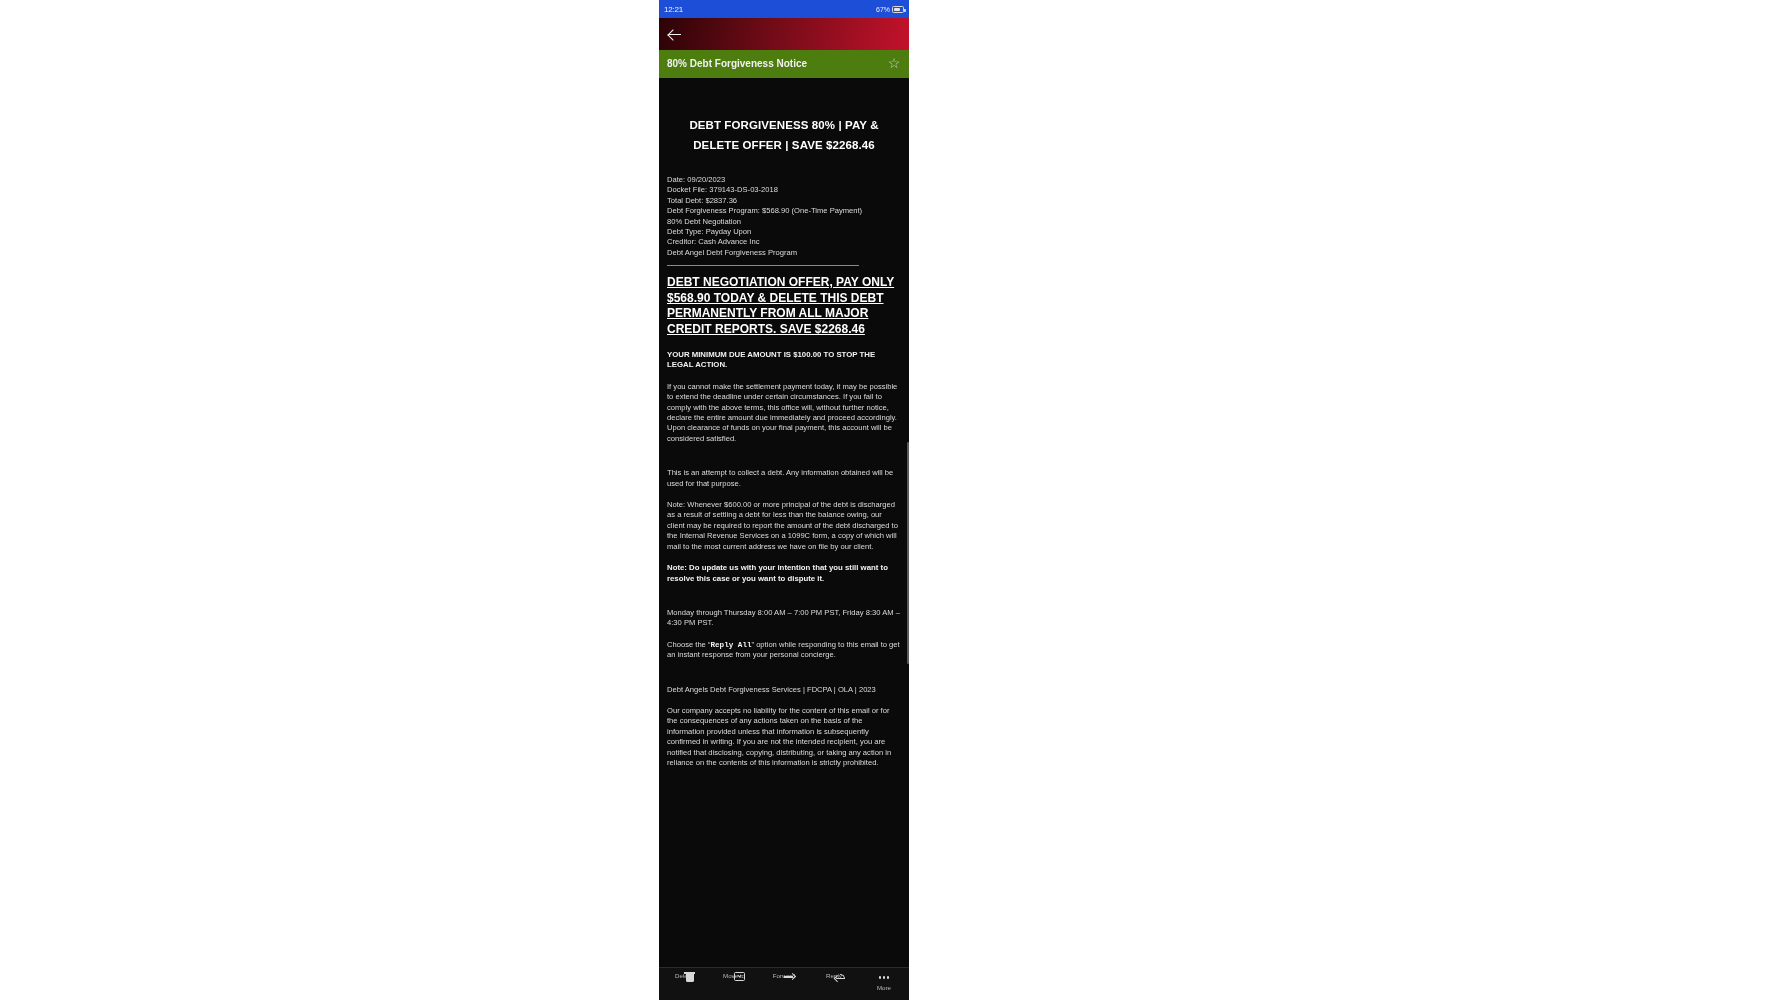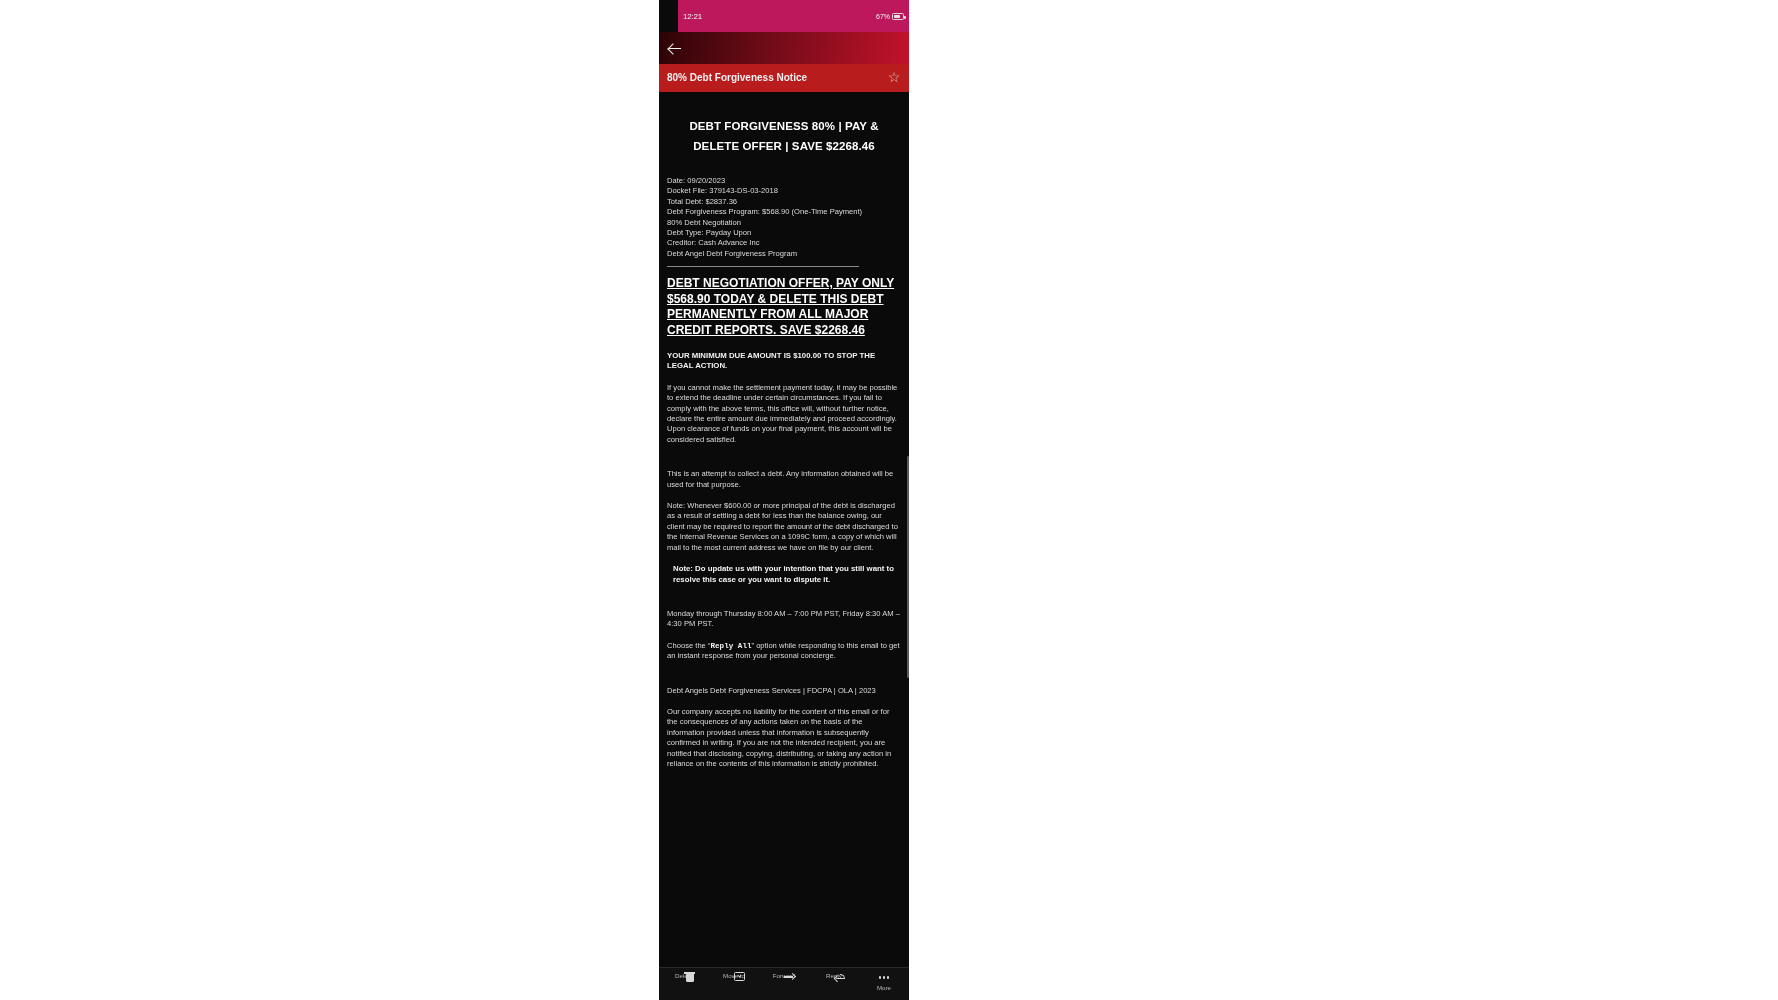--- a/index.html
+++ b/index.html
@@ -21,29 +21,28 @@
     width: 250px; height: 1000px;
     background: #0a0a0a;
     color: #e8e8e8;
     display: flex;
     flex-direction: column;
     overflow: hidden;
   }
 
   
   .statusbar {
-    height: 32px;
-    background: #be185d;
+    height: 18px;
+    background: #1d4ed8;
     display: flex;
     align-items: center;
     padding: 0 5px;
     font-size: 7.5px;
     color: #f2f2f2;
     flex: 0 0 auto;
-    margin-left: 19px;
   }
   .statusbar .clock { font-size: 8px; letter-spacing: -0.2px; }
   .sb-left { display: flex; align-items: center; gap: 3px; }
   .sb-right { display: flex; align-items: center; gap: 3px; margin-left: auto; }
   .mini-icon {
     display: inline-block;
     width: 7px; height: 7px;
     opacity: .95;
     position: relative;
   }
@@ -85,21 +84,21 @@
     content: ""; position: absolute; left: 2px; top: 4.5px;
     width: 7px; height: 7px;
     border-left: 1.4px solid #f2f2f2; border-bottom: 1.4px solid #f2f2f2;
     transform: rotate(45deg);
   }
 
   
   .subject-row {
     display: flex; align-items: flex-end;
     padding: 6px 8px 8px 8px;
-    background: #b91c1c;
+    background: #4d7c0f;
     flex: 0 0 auto;
   }
   .subject {
     font-size: 10px; font-weight: bold; color: #f1f1f1;
     line-height: 13px; flex: 1 1 auto; padding-right: 8px;
   }
   .star {
     width: 14px; height: 14px; flex: 0 0 auto; color: #cfcfcf;
     font-size: 14px; line-height: 14px; text-align: center; cursor: pointer;
   }
@@ -142,21 +141,21 @@
     padding: 0 8px 0 8px;
   }
   .scrollbar {
     position: absolute; right: 0px; top: 364px;
     width: 2px; height: 222px; background: #5a5a5a; border-radius: 1px;
   }
   .headline {
     text-align: center;
     font-size: 11.5px; font-weight: bold; color: #ffffff;
     line-height: 20px;
-    margin: 24px 8px 20px 8px;
+    margin: 37px 8px 20px 8px;
     letter-spacing: .1px;
   }
   .facts {
     font-size: 7.6px; line-height: 10.4px; color: #dcdcdc;
   }
   .facts div { white-space: nowrap; }
   .hr {
     height: 1px; background: #8a8a8a;
     margin: 7px 42px 9px 0;
   }
@@ -169,21 +168,20 @@
     line-height: 15.6px; text-decoration: underline;
     margin: 6px 0 12px 0;
   }
   .minimum {
     font-size: 7.8px; font-weight: bold; color: #f2f2f2;
     line-height: 10.6px; margin-bottom: 11px;
   }
   .note-bold {
     font-size: 7.8px; font-weight: bold; color: #f2f2f2;
     line-height: 10.4px;
-    margin-left: 6px;
   }
   .inline-b { font-weight: bold; color: #f2f2f2; font-family: Liberation Mono, monospace; }
   .tight { margin-bottom: 0; margin-top: 24px; }
   .gap-sm { margin-bottom: 9px; }
 
   
   .toolbar {
     height: 33px;
     background: #111111;
     border-top: 1px solid #2a2a2a;

